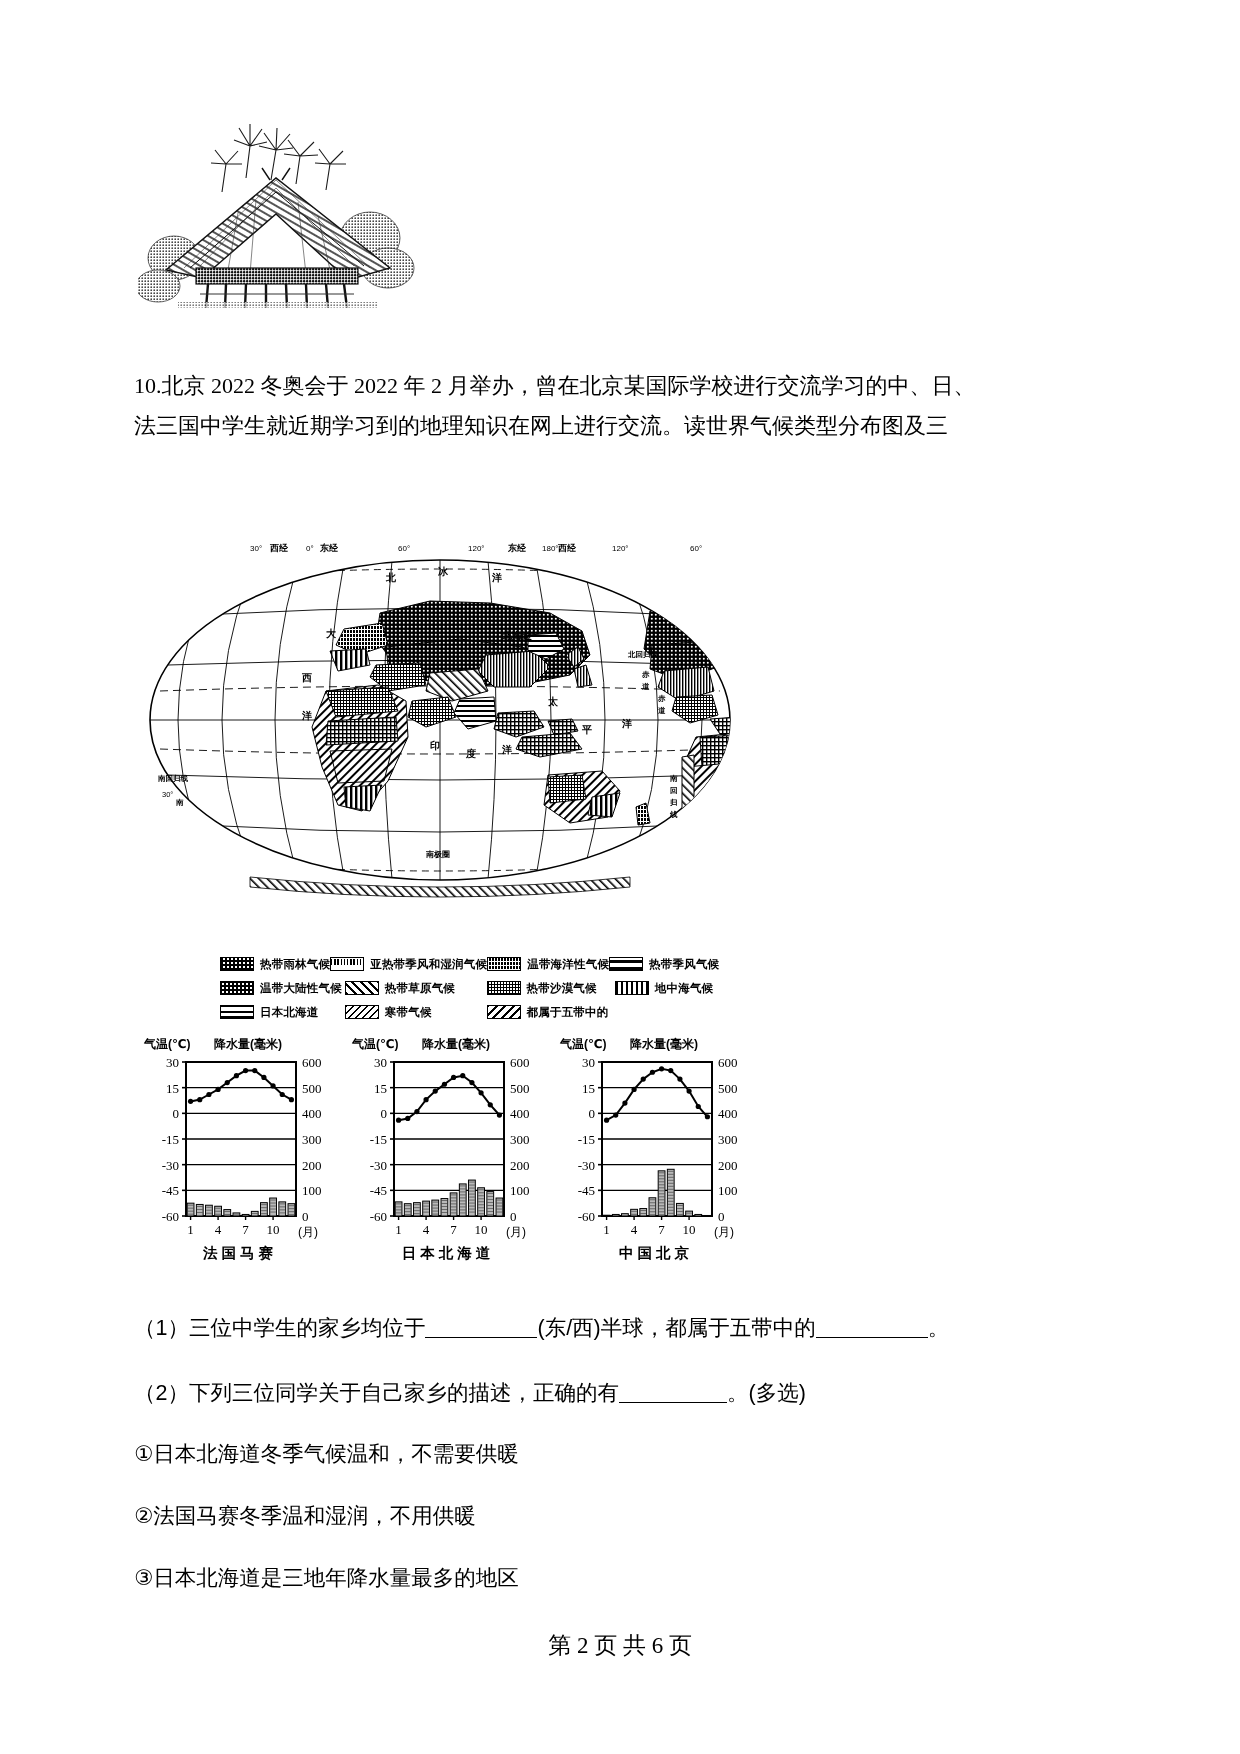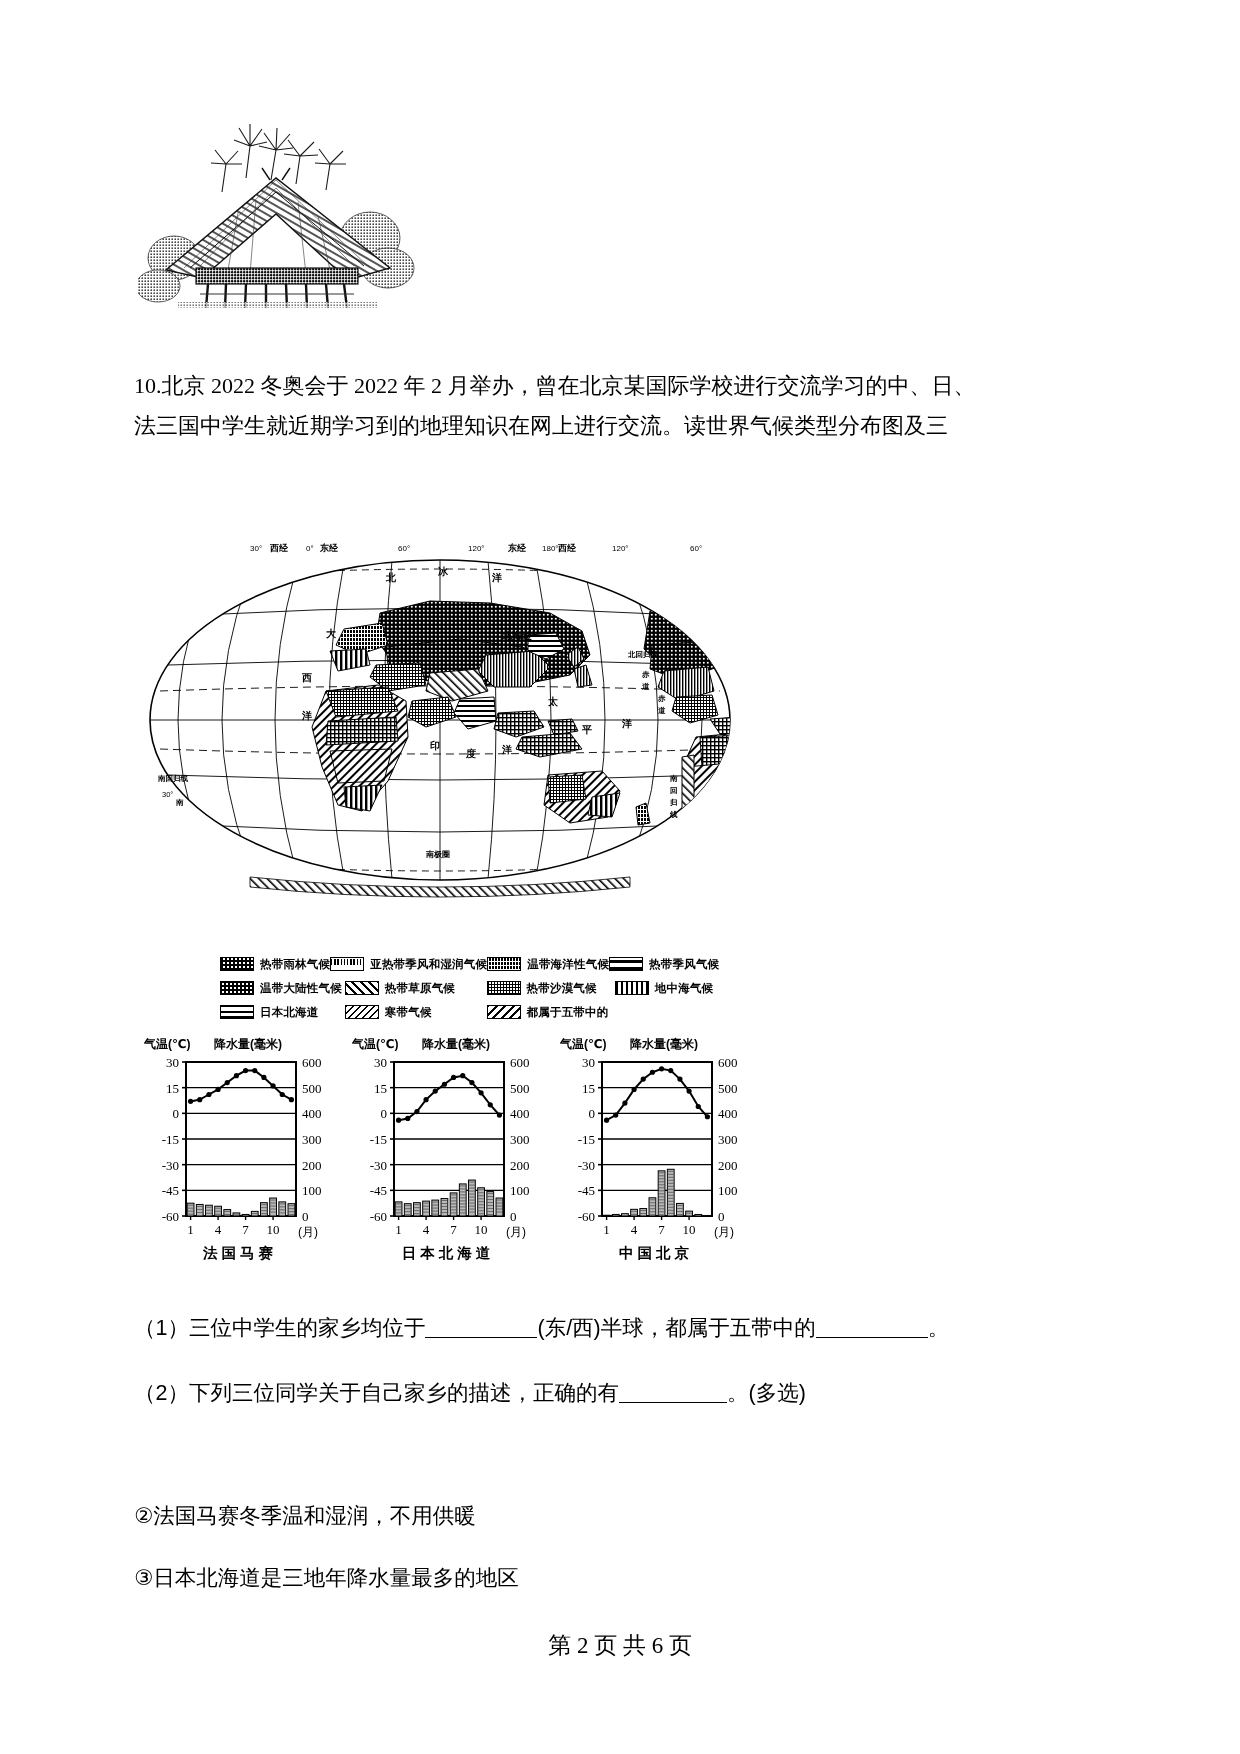--- a/index.html
+++ b/index.html
@@ -766,20 +766,23 @@
       <span>（1）三位中学生的家乡均位于</span><span class="blank"></span><span>(东/西)半球，都属于五带中的</span><span class="blank"></span><span>。</span>
     </p>
   </div>
 
   <div class="subq q2">
     <p>
       <span>（2）下列三位同学关于自己家乡的描述，正确的有</span><span class="blank sm"></span><span>。(多选)</span>
     </p>
   </div>
 
+  <div class="subq st1">
+    <p>①日本北海道冬季气候温和，不需要供暖</p>
+  </div>
   <div class="subq st2">
     <p>②法国马赛冬季温和湿润，不用供暖</p>
   </div>
   <div class="subq st3">
     <p>③日本北海道是三地年降水量最多的地区</p>
   </div>
 
   <div class="footer">第 2 页 共 6 页</div>
 
 </div>

